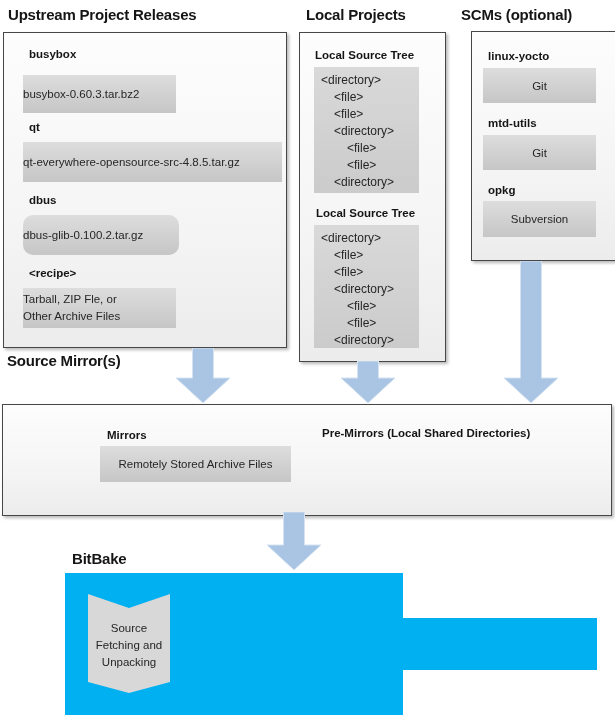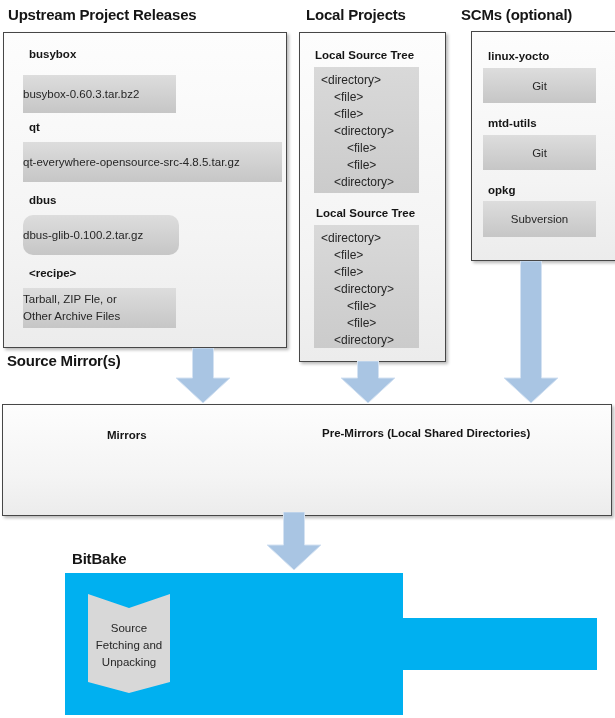--- a/index.html
+++ b/index.html
@@ -120,20 +120,23 @@
   <svg class="arrow" style="left:341px;top:361px;" width="54" height="42" viewBox="0 0 54 42">
     <polygon points="16.5,0 37.5,0 37.5,17 54,17 27,42 0,17 16.5,17" fill="#a9c5e3" stroke="#d4e2f2" stroke-width="1"></polygon>
   </svg>
   <svg class="arrow" style="left:504px;top:261px;" width="54" height="142" viewBox="0 0 54 142">
     <polygon points="16.5,0 37.5,0 37.5,117 54,117 27,142 0,117 16.5,117" fill="#a9c5e3" stroke="#d4e2f2" stroke-width="1"></polygon>
   </svg>
 
   <div class="heading" style="left:7px;top:352px;">Source Mirror(s)</div>
   <div class="panel" style="left:2px;top:404px;width:610px;height:112px;">
     <div class="item-label" style="left:104px;top:24px;">Mirrors</div>
+    <div class="gray-box center-text" style="left:97px;top:41px;width:191px;height:36px;">
+      <span>Remotely Stored Archive Files</span>
+    </div>
     <div class="item-label" style="left:303px;top:22px;margin-left:16px;">Pre-Mirrors (Local Shared Directories)</div>
   </div>
 
   <svg class="arrow" style="left:267px;top:512px;" width="54" height="58" viewBox="0 0 54 58">
     <polygon points="16.5,0 37.5,0 37.5,33 54,33 27,58 0,33 16.5,33" fill="#a9c5e3" stroke="#d4e2f2" stroke-width="1"></polygon>
   </svg>
 
   <div class="heading" style="left:72px;top:550px;">BitBake</div>
   <div class="bitbake-main" style="left:65px;top:573px;width:338px;height:142px;"></div>
   <div class="bitbake-tab" style="left:403px;top:618px;width:194px;height:52px;"></div>

